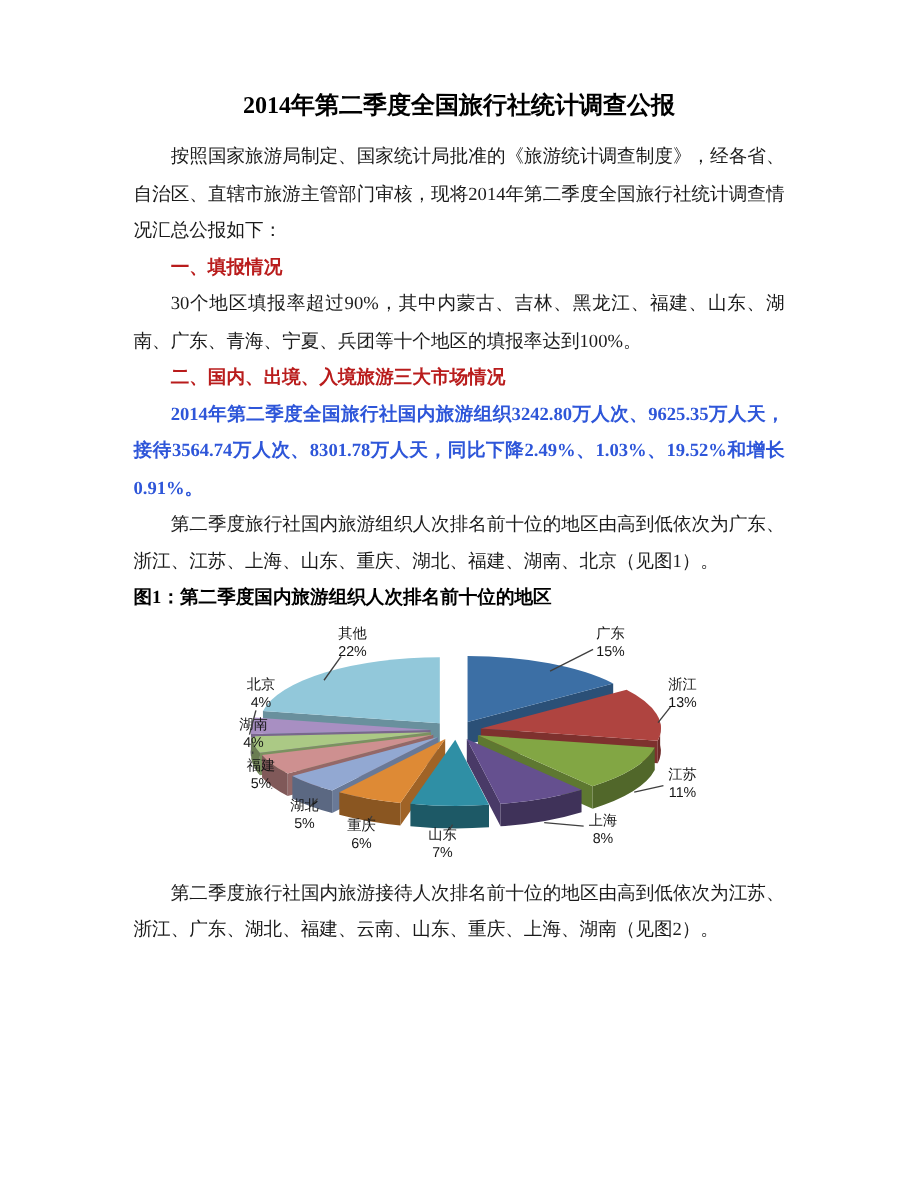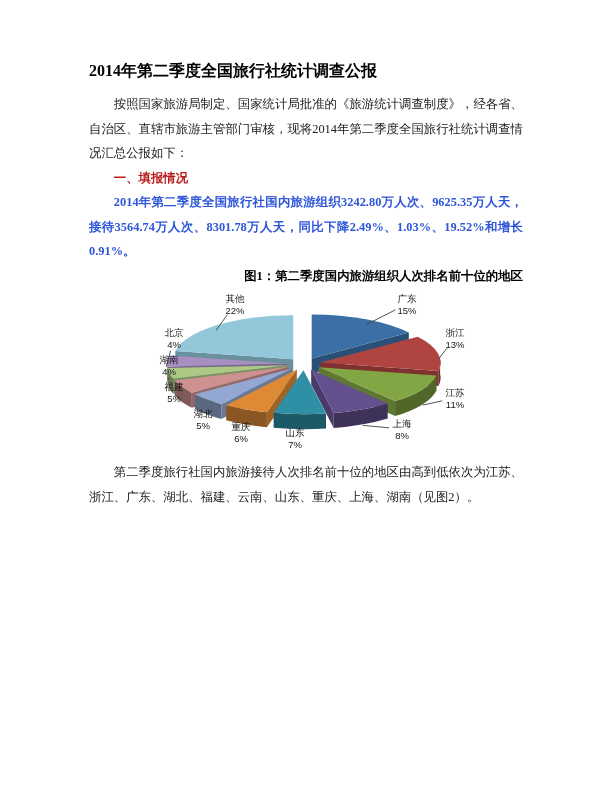--- a/index.html
+++ b/index.html
@@ -11,47 +11,50 @@
     color:#1a1a1a;
     overflow:hidden;
   }
   .content{
     position:absolute;left:89px;top:58px;width:434px;
     font-size:12.4px;line-height:24.5px;
     text-align:justify;
   }
   .doc-title{
     font-size:16px;line-height:26px;font-weight:bold;
-    text-align:left;margin:0 0 8px 0;color:#000;
+    text-align:center;margin:0 0 8px 0;color:#000;
   }
   p{margin:0;text-indent:2em;}
   .bold{font-weight:bold;color:#b91c1c;}
   .highlight{font-weight:bold;}
-  .caption{text-indent:0;text-align:right;font-weight:bold;color:#000;}
+  .caption{text-indent:0;text-align:left;font-weight:bold;color:#000;}
   #pie{display:block;margin:2px 0 0 0;}
   #pie text{font:9.5px "Liberation Sans","DejaVu Sans",sans-serif;fill:#151515;}
 </style>
 </head>
 <body>
 
 <div class="page">
   <div class="content">
 
     <h1 class="doc-title">2014年第二季度全国旅行社统计调查公报</h1>
 
     <p>按照国家旅游局制定、国家统计局批准的《旅游统计调查制度》，经各省、自治区、直辖市旅游主管部门审核，现将2014年第二季度全国旅行社统计调查情况汇总公报如下：</p>
 
     <p class="bold">一、填报情况</p>
 
 
+    <p>30个地区填报率超过90%，其中内蒙古、吉林、黑龙江、福建、山东、湖南、广东、青海、宁夏、兵团等十个地区的填报率达到100%。</p>
 
+    <p class="bold">二、国内、出境、入境旅游三大市场情况</p>
 
 
     <p class="highlight" id="blue-para" style="color: rgb(46, 86, 217);">2014年第二季度全国旅行社国内旅游组织3242.80万人次、9625.35万人天，接待3564.74万人次、8301.78万人天，同比下降2.49%、1.03%、19.52%和增长0.91%。</p>
 
+    <p>第二季度旅行社国内旅游组织人次排名前十位的地区由高到低依次为广东、浙江、江苏、上海、山东、重庆、湖北、福建、湖南、北京（见图1）。</p>
 
     <p class="caption">图1：第二季度国内旅游组织人次排名前十位的地区</p>
 
     <svg id="pie" width="434" height="170" viewBox="0 0 434 170">
         <path d="M222.7,68.4 L319.8,42.6 L319.8,57.6 L222.7,83.4 Z" fill="rgb(43,80,119)"></path>
         <path d="M204.2,69.2 L86.3,61.0 L86.3,76.0 L204.2,84.2 Z" fill="rgb(105,144,157)"></path>
         <path d="M198.0,73.6 L78.3,76.4 L78.3,91.4 L198.0,88.6 Z" fill="rgb(121,103,140)"></path>
         <path d="M231.6,72.6 L349.5,80.9 L349.5,95.9 L231.6,87.6 Z" fill="rgb(126,49,46)"></path>
         <path d="M78.3,76.4 A120 44 0 0 1 78.5,69.8 L78.5,84.8 A120 44 0 0 0 78.3,91.4 Z" fill="rgb(104,89,120)"></path>
         <path d="M198.3,75.2 L84.2,88.8 L84.2,103.8 L198.3,90.2 Z" fill="rgb(123,145,96)"></path>

